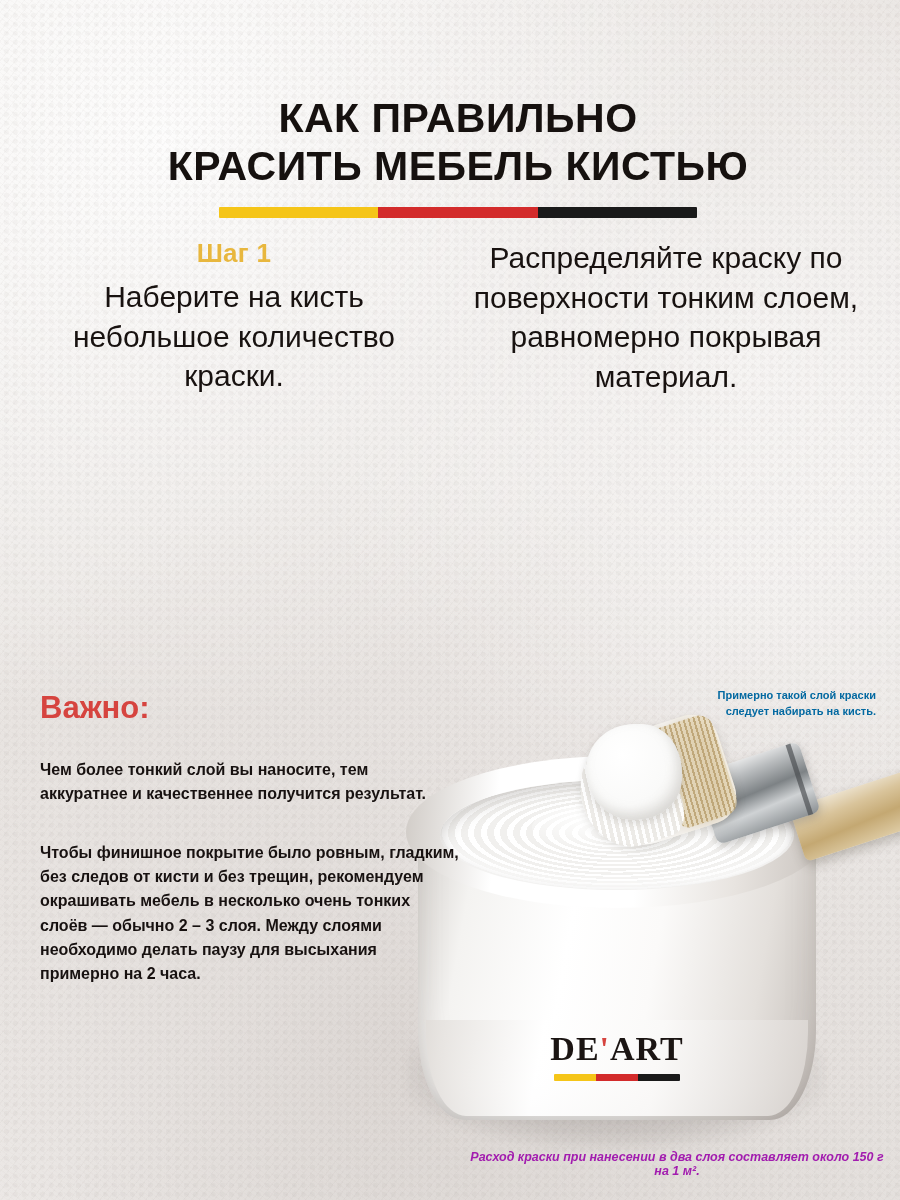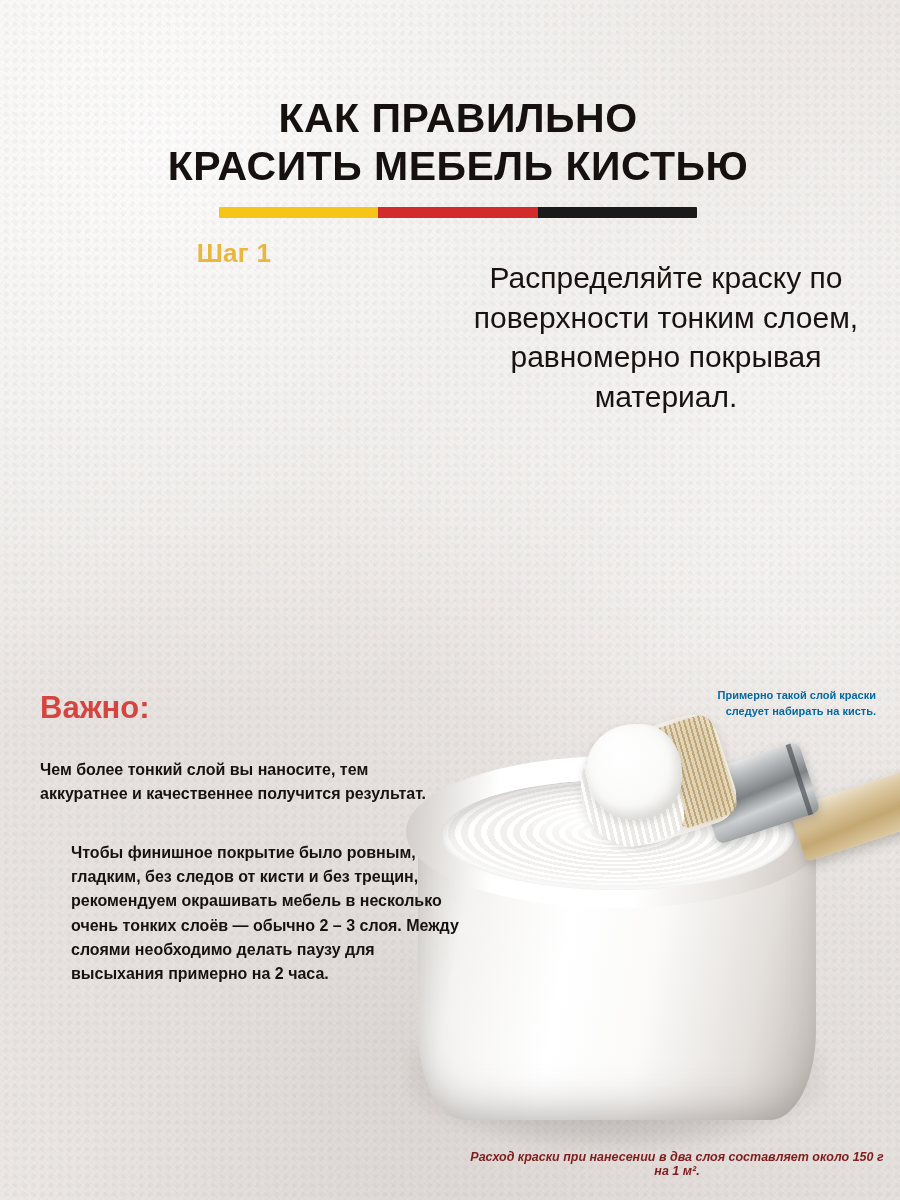--- a/index.html
+++ b/index.html
@@ -84,21 +84,21 @@
     margin-bottom: 8px;
     letter-spacing: .3px;
   }
   .step-text {
     font-size: 30px;
     line-height: 1.32;
     color: #181210;
     font-weight: 400;
   }
   .step-1 .step-text { font-size: 30px; }
-  .step-2 .step-text { font-size: 30px; margin-top: 20px; }
+  .step-2 .step-text { font-size: 30px; }
   .step-3 .step-text { font-size: 30px; }
 
   
   .important {
     position: absolute;
     left: 40px;
     top: 690px;
     width: 420px;
     z-index: 5;
   }
@@ -107,21 +107,21 @@
     font-weight: 700;
     color: #d6443f;
     margin-bottom: 32px;
   }
   .important p {
     font-size: 16px;
     line-height: 1.52;
     color: #171110;
     font-weight: 700;
   }
-  .important p.para2 { margin-top: 34px; margin-left: 31px; }
+  .important p.para2 { margin-top: 34px; }
 
   
   .note {
     position: absolute;
     right: 24px;
     top: 688px;
     width: 170px;
     text-align: right;
     font-size: 11px;
     line-height: 1.45;
@@ -132,21 +132,21 @@
 
   
   .footnote {
     position: absolute;
     left: 470px;
     right: 16px;
     bottom: 22px;
     text-align: center;
     font-size: 12.5px;
     font-style: italic;
-    color: #7f1d1d;
+    color: #a21caf;
     font-weight: 700;
     z-index: 6;
   }
 
   
   .photo {
     position: absolute;
     left: 388px;
     top: 700px;
     width: 512px;
@@ -293,39 +293,48 @@
     <div class="flag">
       <i class="f1"></i>
       <i class="f2"></i>
       <i class="f3"></i>
     </div>
   </div>
 
   <div class="steps">
     <div class="step step-1">
       <div class="step-title">Шаг 1</div>
+      <div class="step-text">Наберите на кисть небольшое количество краски.</div>
     </div>
     <div class="step step-2">
       <div class="step-text">Распределяйте краску по поверхности тонким слоем, равномерно покрывая материал.</div>
     </div>
   </div>
 
   <div class="important">
     <div class="important-title">Важно:</div>
     <p class="para1">Чем более тонкий слой вы наносите, тем аккуратнее и качественнее получится результат.</p>
     <p class="para2">Чтобы финишное покрытие было ровным, гладким, без следов от кисти и без трещин, рекомендуем окрашивать мебель в несколько очень тонких слоёв — обычно 2 – 3 слоя. Между слоями необходимо делать паузу для высыхания примерно на 2 часа.</p>
   </div>
 
   <div class="note">Примерно такой слой краски следует набирать на кисть.</div>
 
   <div class="photo">
     <div class="jar-shadow"></div>
     <div class="jar-body"></div>
     <div class="jar-rim"></div>
     <div class="jar-inner"></div>
+    <div class="jar-label">
+      <div class="brand"><span>DE</span><span class="tick">'</span><span>ART</span></div>
+      <div class="brand-flag">
+        <i class="f1"></i>
+        <i class="f2"></i>
+        <i class="f3"></i>
+      </div>
+    </div>
 
     <div class="brush">
       <div class="brush-handle"></div>
       <div class="brush-ferrule"></div>
       <div class="brush-bristles"></div>
       <div class="paint-blob"></div>
     </div>
   </div>
 
   <div class="footnote">Расход краски при нанесении в два слоя составляет около 150 г на 1 м².</div>

